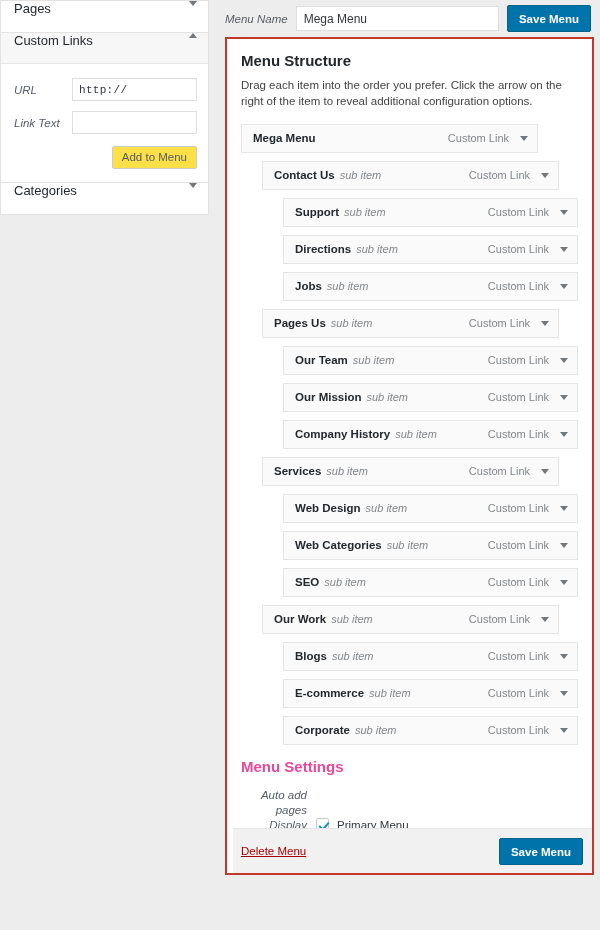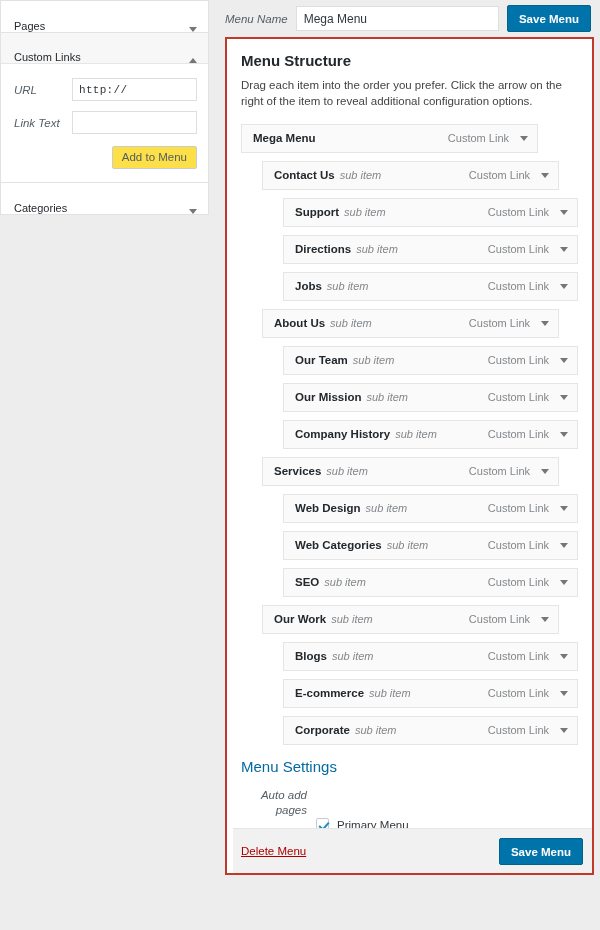--- a/index.html
+++ b/index.html
@@ -17,23 +17,23 @@
     background: #ededed;
   }
   .acc-panel {
     background: #fff;
     border: 1px solid #e2e2e2;
     border-top: none;
   }
   .acc-panel.first { border-top: 1px solid #e2e2e2; }
   .acc-head {
     height: 31px;
-    display: flex; align-items: flex-end; justify-content: space-between;
+    display: flex; align-items: flex-start; justify-content: space-between;
     padding: 0 11px 0 13px;
-    font-size: 11px; color: #23282d;
+    font-size: 13px; color: #23282d;
     background: #fff;
     cursor: pointer;
     gap: 32px;
   }
   .acc-head.open { background: #f7f7f7; border-bottom: 1px solid #e6e6e6; }
   .caret {
     width: 0; height: 0;
     border-left: 4px solid transparent;
     border-right: 4px solid transparent;
     border-top: 5px solid #72777c;
@@ -112,22 +112,22 @@
   .mi.lvl2 { margin-left: 42px; margin-right: 0px;  }
   .mi-left { display: flex; align-items: baseline; gap: 5px; overflow: hidden; }
   .mi-title { font-size: 11.5px; font-weight: bold; color: #23282d; white-space: nowrap; }
   .mi-sub { font-size: 11px; font-style: italic; color: #83878b; white-space: nowrap; }
   .mi-right { display: flex; align-items: center; gap: 9px; flex: 0 0 auto; }
   .mi-type { font-size: 11px; color: #83878b; white-space: nowrap; }
   .mi-toggle { padding: 2px; cursor: pointer; display: flex; }
 
   
   .settings { padding: 0 14px; margin-top: 13px; }
-  .settings-title { font-size: 15px; font-weight: normal; color: #0369a1; margin-bottom: 13px; }
-  .set-row { display: flex; align-items: flex-end; }
+  .settings-title { font-size: 15px; font-weight: bold; color: #ec4899; margin-bottom: 13px; }
+  .set-row { display: flex; align-items: flex-start; }
   .set-label {
     width: 75px; flex: 0 0 75px; text-align: right; padding-right: 9px;
     font-size: 11.5px; font-style: italic; color: #555d66; line-height: 15px;
   }
   .opt { display: flex; align-items: center; gap: 8px; margin-bottom: 5px; }
   .cb {
     width: 13px; height: 13px; flex: 0 0 13px;
     border: 1px solid #c6cbd0; background: #fff;
     position: relative; border-radius: 2px; cursor: pointer;
   }
@@ -262,21 +262,21 @@
               </div>
               <div class="mi-right">
                 <span class="mi-type">Custom Link</span>
                 <span class="mi-toggle">
                   <span class="caret"></span>
                 </span>
               </div>
             </div>
             <div class="mi lvl1">
               <div class="mi-left">
-                <span class="mi-title">About Us</span>
+                <span class="mi-title">Pages Us</span>
                 <span class="mi-sub">sub item</span>
               </div>
               <div class="mi-right">
                 <span class="mi-type">Custom Link</span>
                 <span class="mi-toggle">
                   <span class="caret"></span>
                 </span>
               </div>
             </div>
             <div class="mi lvl2">

